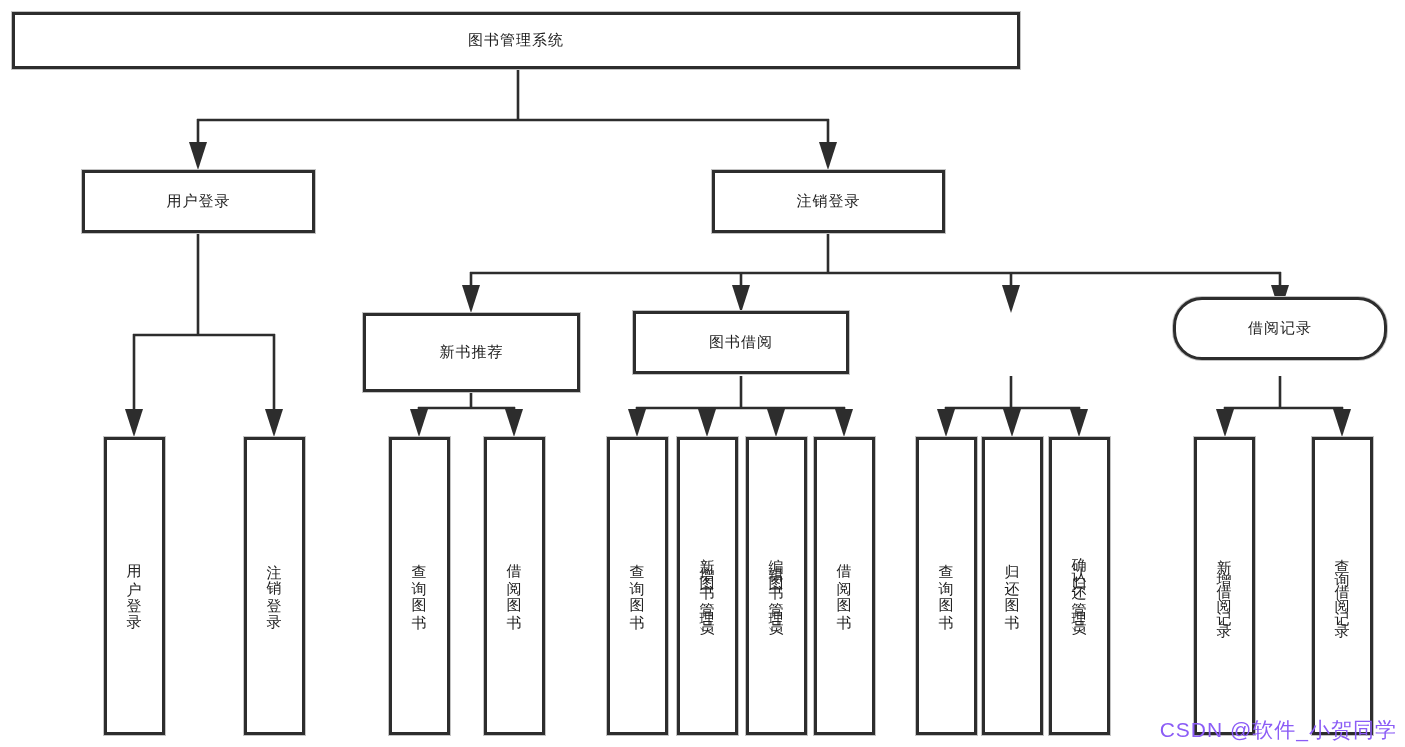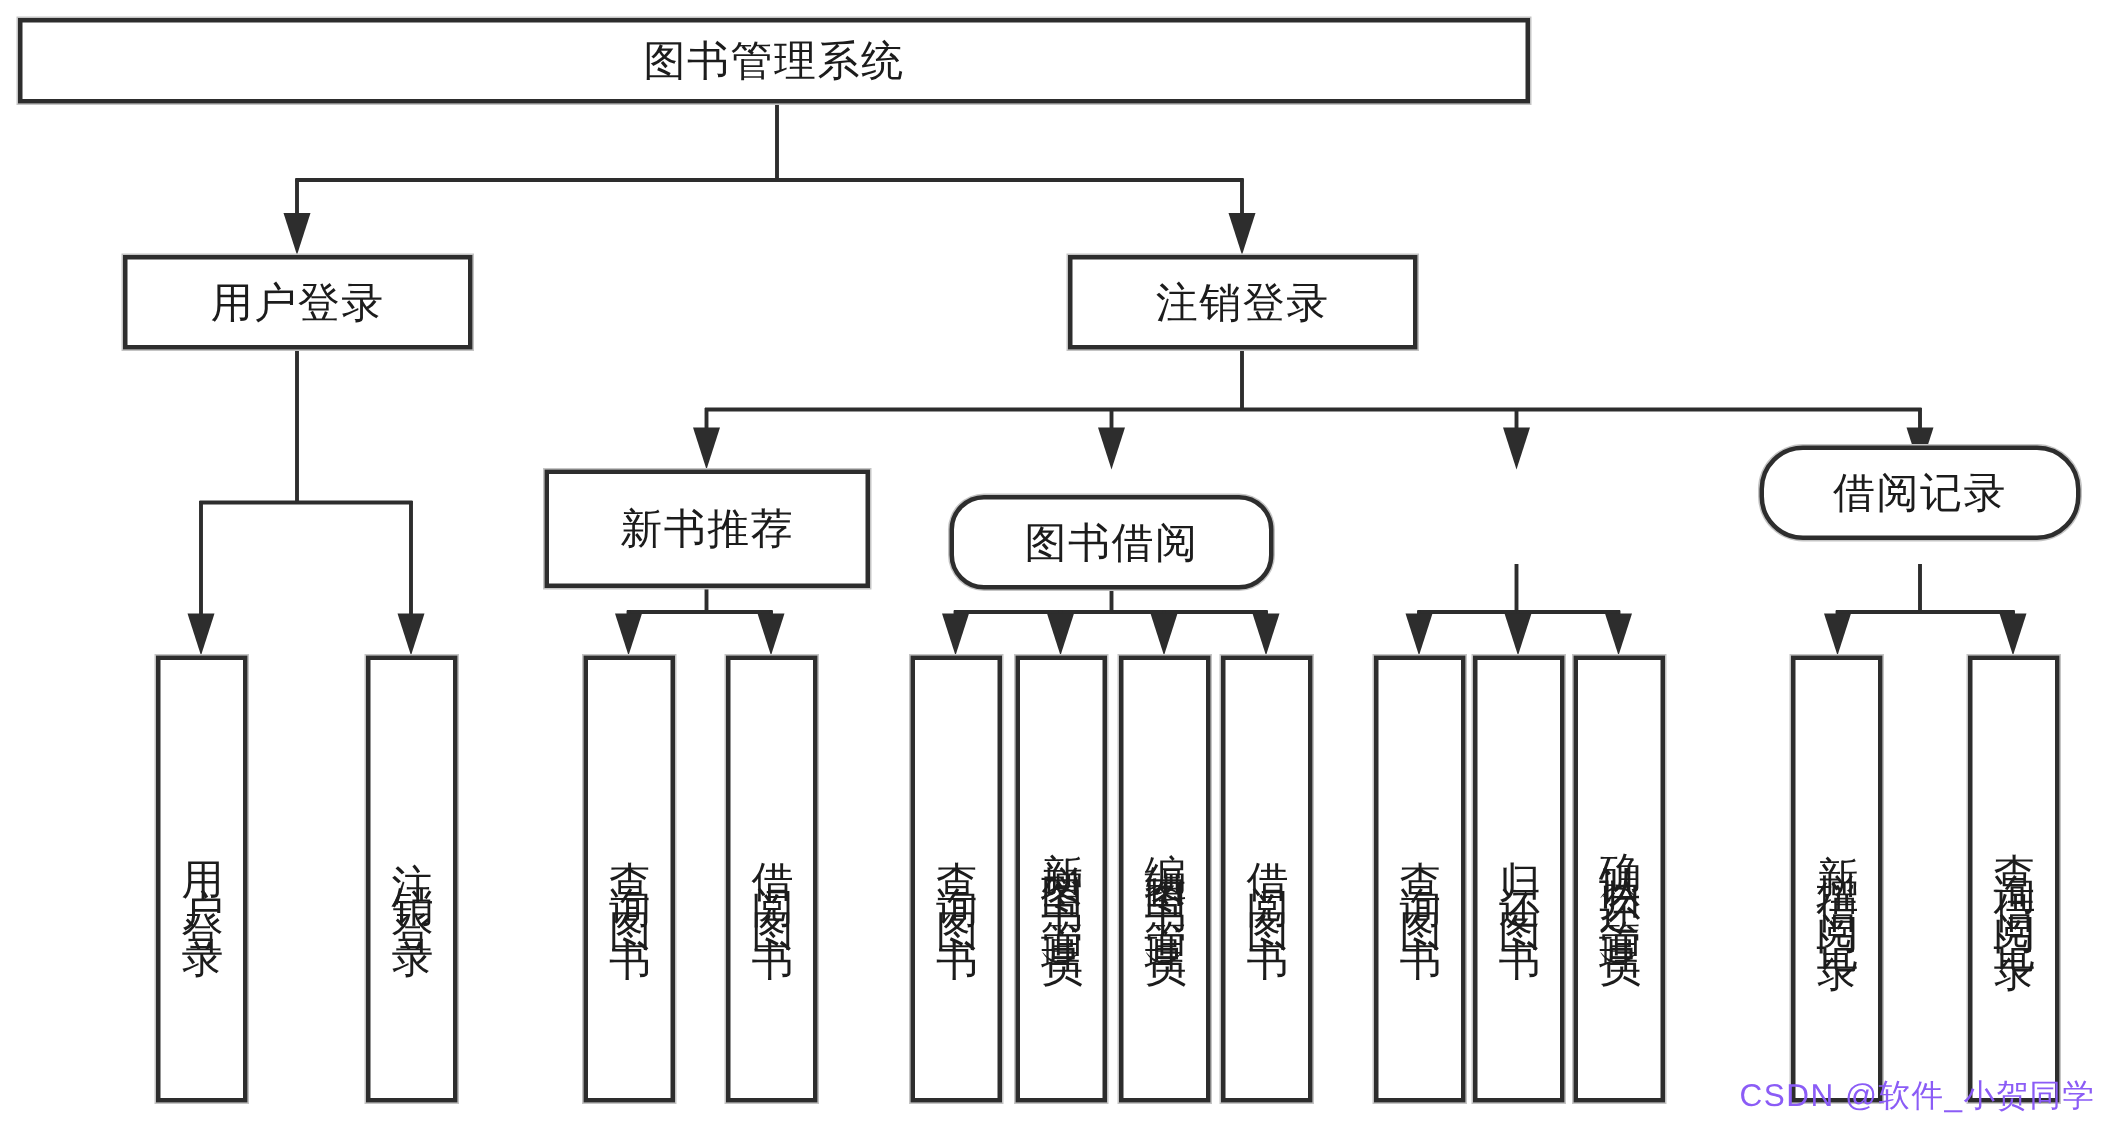--- a/index.html
+++ b/index.html
@@ -6,36 +6,36 @@
   .stage{
     position:relative;width:1405px;height:747px;background:#ffffff;
     font-family:"Liberation Sans","DejaVu Sans",sans-serif;color:#1c1c1c;
     overflow:hidden;
   }
   .wires{position:absolute;left:0;top:0;width:1405px;height:747px;z-index:1;}
   .node{
     position:absolute;box-sizing:border-box;background:#ffffff;
     border:3px solid #2d2d2d;box-shadow:0 0 0 1px #c4c4c4;
     display:flex;align-items:center;justify-content:center;
-    font-size:28px;letter-spacing:1px;z-index:2;
+    font-size:15px;letter-spacing:1px;z-index:2;
   }
   .vnode{padding:4px 0;}
   .vtext{
     writing-mode:vertical-rl;text-orientation:mixed;
     white-space:nowrap;line-height:1;
   }
   .v4{letter-spacing:17px;}
   .v6{letter-spacing:13px;}
   .v9{letter-spacing:9px;}
   
   .n-root          {left:12px;  top:12px;  width:1008px;height:57px;}
   .n-user-login    {left:82px;  top:170px; width:233px; height:63px;}
   .n-book-mgmt     {left:712px; top:170px; width:233px; height:63px;}
   .n-new-books     {left:363px; top:313px; width:217px; height:79px;}
-  .n-book-borrow   {left:633px; top:330px; width:216px; height:63px;border-radius:23px;}
+  .n-book-borrow   {left:633px; top:311px; width:216px; height:63px;}
   .n-current-borrow{left:903px; top:313px; width:216px; height:63px;}
   .n-borrow-records{left:1173px;top:297px; width:214px; height:63px;border-radius:29px;}
   .leaf{top:437px;width:61px;height:298px;}
   .n-l-u1{left:104px;} .n-l-u2{left:244px;}
   .n-l-n1{left:389px;} .n-l-n2{left:484px;}
   .n-l-b1{left:607px;} .n-l-b2{left:677px;} .n-l-b3{left:746px;} .n-l-b4{left:814px;}
   .n-l-c1{left:916px;} .n-l-c2{left:982px;} .n-l-c3{left:1049px;}
   .n-l-r1{left:1194px;} .n-l-r2{left:1312px;}
   .watermark{
     position:absolute;right:8px;bottom:3px;z-index:3;

